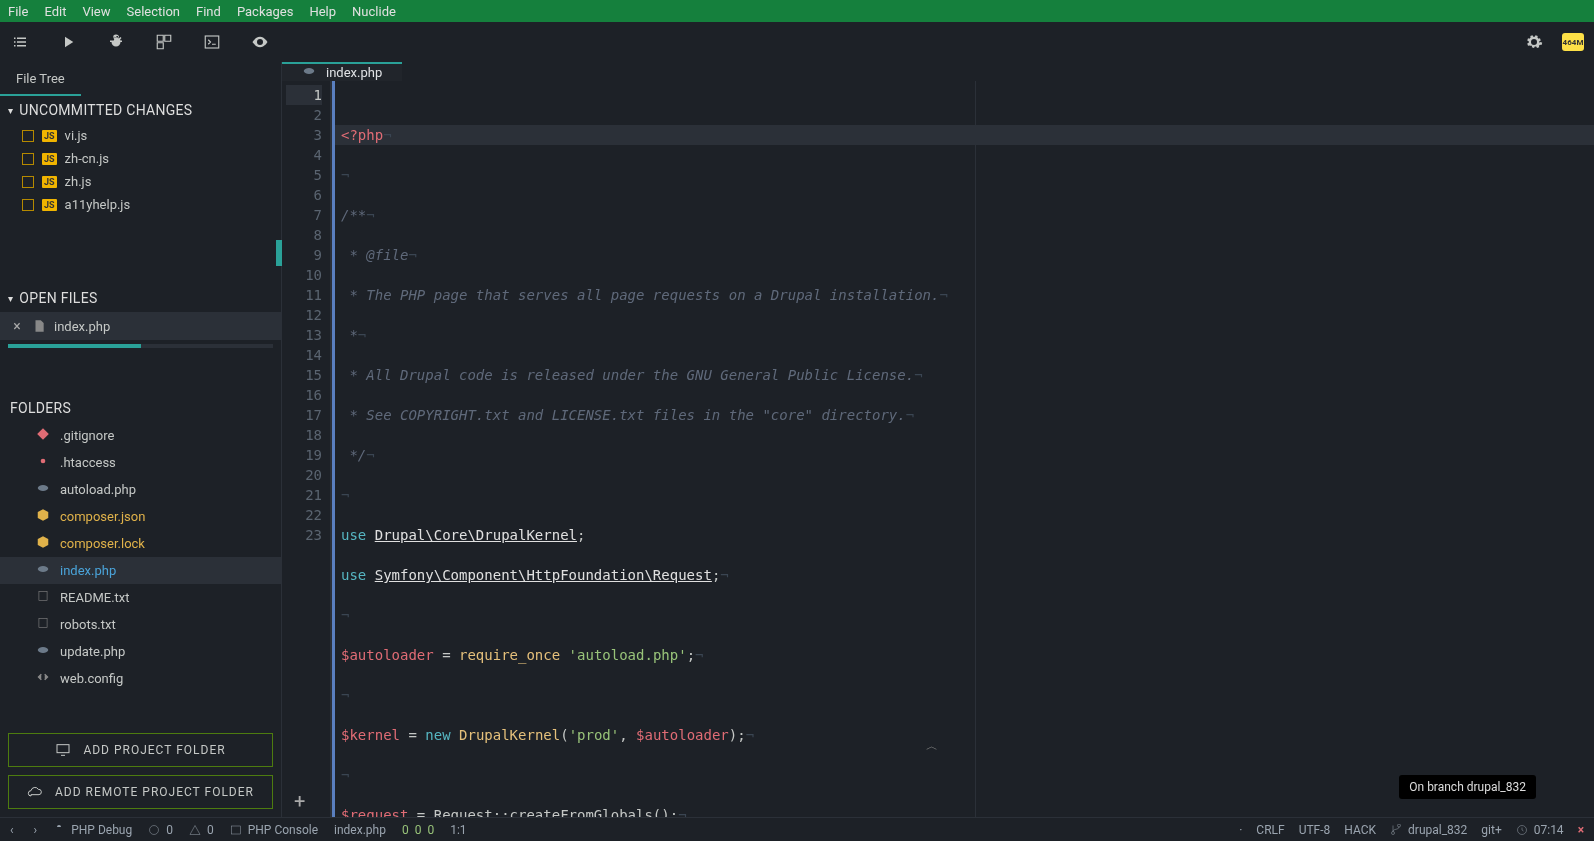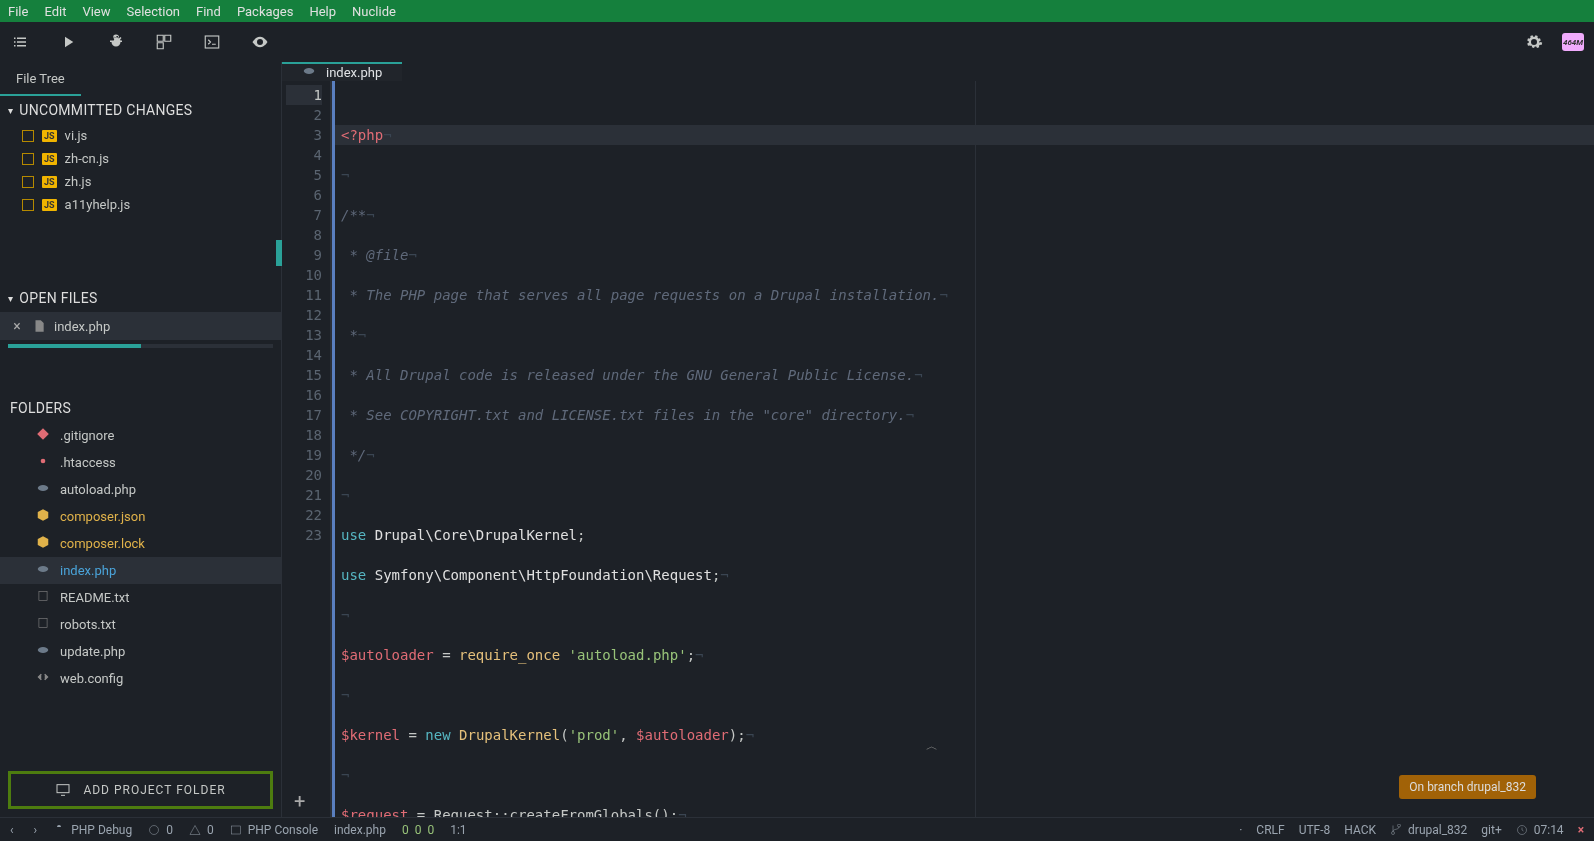--- a/index.html
+++ b/index.html
@@ -122,21 +122,21 @@
 }
 .folder-item.selected { background: #2b3038; color: #4aa3d9; }
 .folder-item.yellow { color: #e0b24a; }
 .icon-sm svg { width: 14px; height: 14px; }
 .sidebar-buttons { padding: 8px; display: flex; flex-direction: column; gap: 8px; }
 .sb-btn {
   display: flex;
   align-items: center;
   justify-content: center;
   gap: 12px;
-  border: 3px solid #4d7c0f;
+  border: 1px solid #4d7c0f;
   padding: 8px;
   color: #c5c8c6;
   font-size: 12px;
   letter-spacing: 1px;
   cursor: pointer;
 }
 .sb-btn svg { width: 16px; height: 16px; fill: #c5c8c6; }
 
 .editor-area {
   flex: 1;
@@ -184,21 +184,21 @@
   border-left: 3px solid #5a7fbf;
   white-space: pre;
   position: relative;
 }
 .code-line { height: 20px; padding-left: 6px; position: relative; }
 .code-line.highlight { background: #2b3038; }
 .code-line .eol { color: #3a4552; }
 .tok-tag { color: #e06c75; }
 .tok-comment { color: #5f697a; font-style: italic; }
 .tok-keyword { color: #56b6c2; margin-top: 32px; }
-.tok-class { color: #e0e0e0; }
+.tok-class { color: #e0e0e0; text-decoration: underline; }
 .tok-var { color: #e06c75; }
 .tok-func { color: #e5c07b; }
 .tok-string { color: #98c379; }
 .wrap-guide { position: absolute; top: 0; bottom: 0; left: 640px; width: 1px; background: #2b3038; }
 .add-pane { position: absolute; bottom: 4px; left: 12px; color: #aaa; font-size: 20px; cursor: pointer; }
 .caret-up { position: absolute; right: 50%; bottom: 62px; color: #888; font-size: 12px; }
 .side-marker { position: absolute; left: 276px; top: 240px; width: 8px; height: 26px; background: #2aa198; }
 
 .statusbar {
   position: absolute;
@@ -216,34 +216,34 @@
   gap: 16px;
 }
 .sb-seg { display: flex; align-items: center; gap: 6px; }
 .nav-arrows { display: flex; gap: 20px; }
 .sb-right { margin-left: auto; display: flex; gap: 14px; align-items: center; }
 .green-num { color: #98c379; }
 .branch-tip {
   position: absolute;
   bottom: 42px;
   right: 58px;
-  background: #a16207;
+  background: #000000;
   color: #ddd;
   padding: 5px 10px;
   border-radius: 3px;
   font-size: 12px;
 }
 .red-x { color: #e06c75; font-weight: bold; }
 .gauge-badge {
   width: 22px; height: 18px;
-  background: #f0abfc;
+  background: #fde047;
   border-radius: 3px;
   font-size: 8px;
   display:flex;align-items:center;justify-content:center;
-  color:#333;font-weight:bold;font-style:italic;
+  color:#333;font-weight:bold;
 }
 </style>
 </head>
 <body>
 
 <div class="menubar">
   <span>File</span>
   <span>Edit</span>
   <span>View</span>
   <span>Selection</span>
@@ -413,20 +413,26 @@
         </div>
     </div>
 
     <div class="sidebar-buttons">
       <div class="sb-btn">
         <svg viewBox="0 0 24 24">
             <rect x="3" y="4" width="18" height="12" fill="none" stroke="#c5c8c6" stroke-width="1.5"></rect>
             <path d="M9 20h6" stroke="#c5c8c6" stroke-width="1.5"></path>
           </svg>
         <span>ADD PROJECT FOLDER</span>
+      </div>
+      <div class="sb-btn">
+        <svg viewBox="0 0 24 24">
+            <path d="M6 18a4 4 0 0 1 0-8 6 6 0 0 1 11-2 4 4 0 0 1 1 8H6z" fill="none" stroke="#c5c8c6" stroke-width="1.5"></path>
+          </svg>
+        <span>ADD REMOTE PROJECT FOLDER</span>
       </div>
     </div>
   </div>
 
   <div class="editor-area">
     <div class="tabs-row">
       <div class="tab">
         <span class="icon-sm"><svg viewBox="0 0 24 24">
               <ellipse cx="12" cy="12" rx="9" ry="5" fill="#6c7a89"></ellipse>
             </svg></span>

